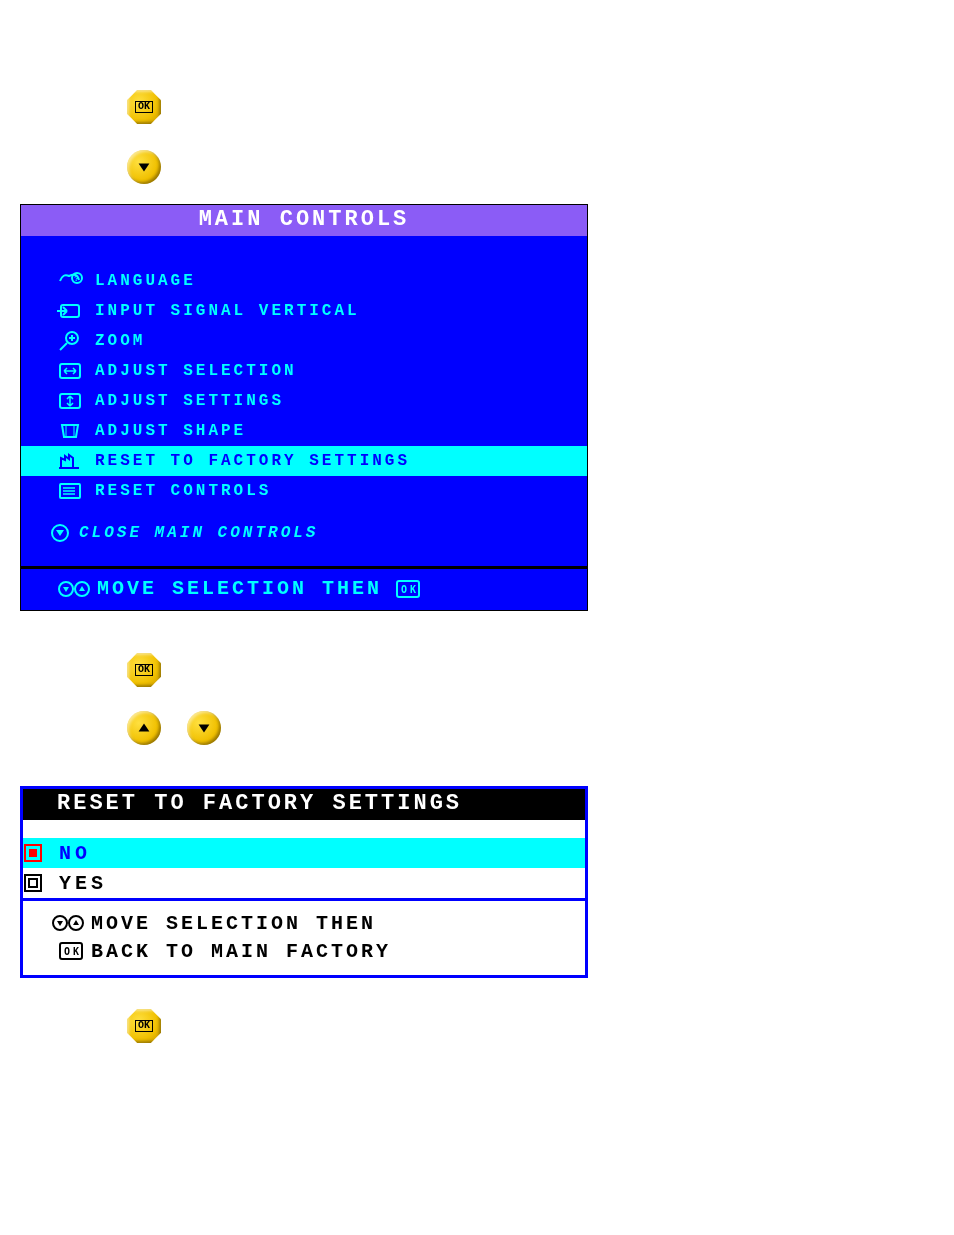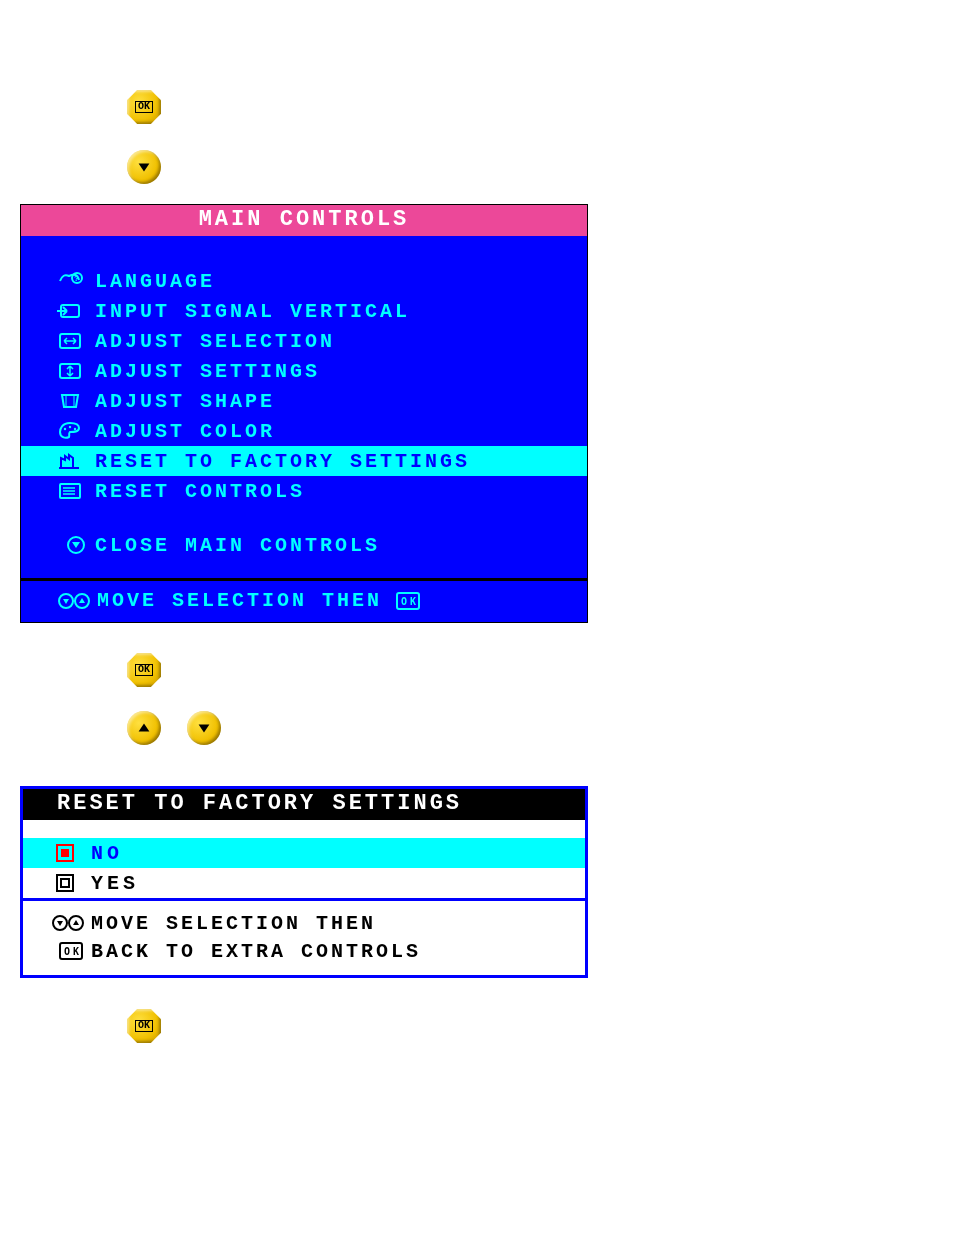--- a/index.html
+++ b/index.html
@@ -37,21 +37,21 @@
   }
   .panel1 {
     position: absolute;
     left: 20px;
     top: 204px;
     width: 568px;
     background: #0000ff;
     border: 1px solid #000;
   }
   .panel1-title {
-    background: #ec4899;
+    background: #8b5cf6;
     color: #fff;
     text-align: center;
     font-size: 22px;
     letter-spacing: 3px;
     padding: 2px 0 4px 0;
   }
   .menu-list {
     padding: 30px 0 0 0;
   }
   .menu-item {
@@ -65,29 +65,30 @@
   }
   .menu-item .icon {
     width: 38px;
     height: 24px;
     display: flex;
     align-items: center;
     justify-content: flex-start;
   }
   .menu-item .label {
     color: #00ffff;
-    font-size: 20px;
+    font-size: 16px;
     letter-spacing: 3px;
   }
   .menu-item.selected .label {
     color: #0000ff;
   }
   .menu-item.close-item {
-    margin-top: 24px;
-    padding-left: 44px;
+    margin-top: 12px;
+    padding-left: 28px;
+    font-style: italic;
   }
   .panel1-footer {
     border-top: 3px solid #000;
     padding: 8px 0 10px 36px;
     display: flex;
     align-items: center;
     color: #00ffff;
     font-size: 20px;
     letter-spacing: 3px;
     margin-top: 18px;
@@ -106,21 +107,20 @@
     font-size: 22px;
     letter-spacing: 3px;
     padding: 2px 0 4px 34px;
   }
   .panel2-body {
     padding-top: 18px;
   }
   .opt-row {
     display: flex;
     align-items: center;
-    padding-left: 32px;
     height: 30px;
     font-size: 20px;
     letter-spacing: 4px;
   }
   .opt-row.selected {
     background: #00ffff;
     color: #0000ff;
   }
   .opt-icon {
     width: 36px;
@@ -177,20 +177,31 @@
     <div class="menu-item">
       <span class="icon">
         <svg width="28" height="22" viewBox="0 0 28 22">
             <rect x="4" y="5" width="18" height="12" stroke="#00ffff" stroke-width="2" fill="none" rx="2"></rect>
             <path d="M0 11 L10 11 M10 11 L6 7 M10 11 L6 15" stroke="#00ffff" stroke-width="2" fill="none"></path>
           </svg>
       </span>
       <span class="label">INPUT SIGNAL VERTICAL</span>
     </div>
 
+    <div class="menu-item">
+      <span class="icon">
+        <svg width="28" height="22" viewBox="0 0 28 22">
+            <circle cx="15" cy="8" r="6" stroke="#00ffff" stroke-width="2" fill="none"></circle>
+            <line x1="10" y1="13" x2="3" y2="20" stroke="#00ffff" stroke-width="2"></line>
+            <line x1="12" y1="8" x2="18" y2="8" stroke="#00ffff" stroke-width="2"></line>
+            <line x1="15" y1="5" x2="15" y2="11" stroke="#00ffff" stroke-width="2"></line>
+          </svg>
+      </span>
+      <span class="label">ZOOM</span>
+    </div>
 
     <div class="menu-item">
       <span class="icon">
         <svg width="28" height="22" viewBox="0 0 28 22">
             <rect x="3" y="4" width="20" height="14" stroke="#00ffff" stroke-width="2" fill="none" rx="2"></rect>
             <path d="M7 11 L19 11 M7 11 L10 8 M7 11 L10 14 M19 11 L16 8 M19 11 L16 14" stroke="#00ffff" stroke-width="1.5" fill="none"></path>
           </svg>
       </span>
       <span class="label">ADJUST SELECTION</span>
     </div>
@@ -209,31 +220,20 @@
       <span class="icon">
         <svg width="28" height="22" viewBox="0 0 28 22">
             <path d="M5 5 L21 5 L19 17 L7 17 Z" stroke="#00ffff" stroke-width="2" fill="none"></path>
             <line x1="9" y1="5" x2="9" y2="17" stroke="#00ffff" stroke-width="1"></line>
             <line x1="17" y1="5" x2="17" y2="17" stroke="#00ffff" stroke-width="1"></line>
           </svg>
       </span>
       <span class="label">ADJUST SHAPE</span>
     </div>
 
-    <div class="menu-item">
-      <span class="icon">
-        <svg width="28" height="22" viewBox="0 0 28 22">
-            <path d="M13 3 C5 3 3 9 3 12 C3 17 8 19 12 17 C13 15 11 14 13 12 C17 12 22 12 22 8 C22 5 19 3 13 3 Z" stroke="#00ffff" stroke-width="2" fill="none"></path>
-            <circle cx="8" cy="9" r="1.2" fill="#00ffff"></circle>
-            <circle cx="13" cy="7" r="1.2" fill="#00ffff"></circle>
-            <circle cx="18" cy="9" r="1.2" fill="#00ffff"></circle>
-          </svg>
-      </span>
-      <span class="label">ADJUST COLOR</span>
-    </div>
 
     <div class="menu-item selected">
       <span class="icon">
         <svg width="28" height="22" viewBox="0 0 28 22">
             <path d="M4 18 L4 8 L8 10 L8 6 L12 9 L12 5 L16 8 L16 18 Z" stroke="#0000ff" stroke-width="2" fill="none"></path>
             <line x1="2" y1="18" x2="22" y2="18" stroke="#0000ff" stroke-width="2"></line>
           </svg>
       </span>
       <span class="label">RESET TO FACTORY SETTINGS</span>
     </div>
@@ -328,20 +328,20 @@
       </span>
       <span>MOVE SELECTION THEN</span>
     </div>
     <div class="line">
       <span class="small-icon" style="justify-content:center;">
         <svg width="24" height="18" viewBox="0 0 24 18">
             <rect x="1" y="1" width="22" height="16" stroke="#000" stroke-width="2" fill="none" rx="2"></rect>
             <text x="5" y="13" font-size="10" fill="#000" font-family="monospace" font-weight="bold">OK</text>
           </svg>
       </span>
-      <span>BACK TO EXTRA CONTROLS</span>
+      <span>BACK TO MAIN FACTORY</span>
     </div>
   </div>
 </div>
 
 <div class="yellow-btn octagon" style="left:127px; top:1009px;">
   <span class="ok-text">OK</span>
 </div>
 
 </body></html>

